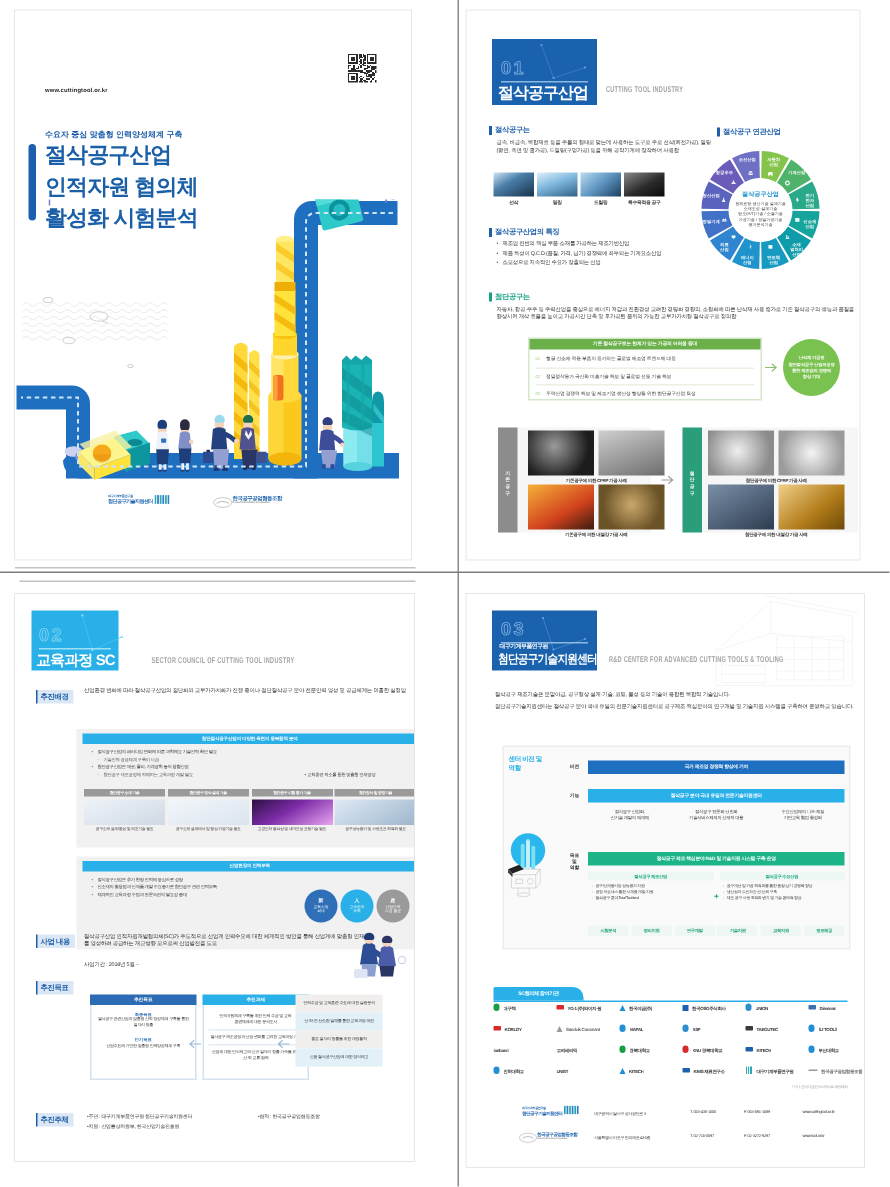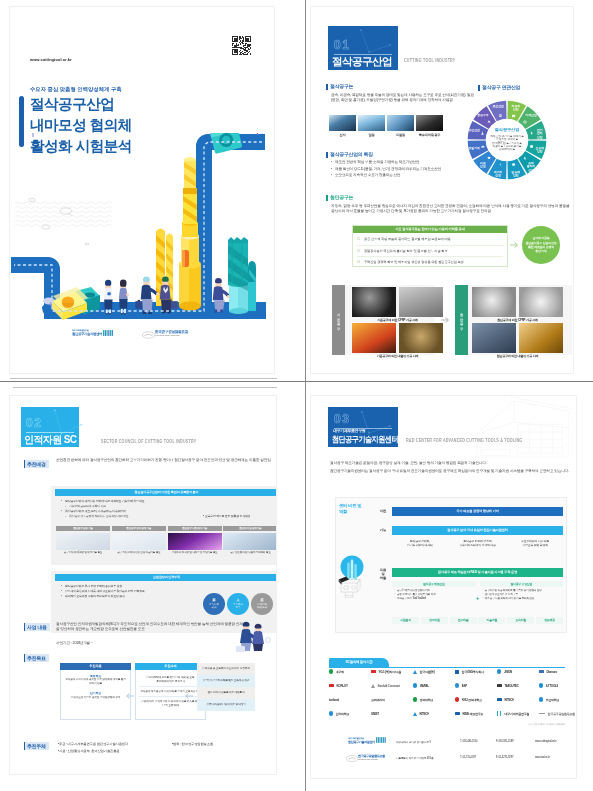--- a/index.html
+++ b/index.html
@@ -286,21 +286,21 @@
           <rect x="8" y="20" width="3" height="1"></rect>
           <rect x="12" y="20" width="3" height="1"></rect>
           <rect x="16" y="20" width="2" height="1"></rect>
           <rect x="20" y="20" width="1" height="1"></rect>
         </g>
       </svg>
     <div class="c-kicker">수요자 중심 맞춤형 인력양성체계 구축</div>
     <div class="c-bar"></div>
     <div class="c-title">
       <div>절삭공구산업</div>
-      <div>내마모성 협의체</div>
+      <div>인적자원 협의체</div>
       <div>활성화 시험분석</div>
     </div>
     <svg class="c-illus" viewBox="0 0 264 190">
       <defs>
         <linearGradient id="gy" x1="0" y1="0" x2="1" y2="0">
           <stop offset="0" stop-color="#fbd227"></stop>
             <stop offset="0.55" stop-color="#ffe04b"></stop>
             <stop offset="1" stop-color="#f7bf16"></stop>
         </linearGradient>
         <linearGradient id="gt" x1="0" y1="0" x2="1" y2="0">
@@ -686,21 +686,21 @@
   <div class="page" id="p3">
     <div class="hdrbox p3hdr">
       <svg class="hdrline" viewBox="0 0 58 40">
         <path d="M28 3 L34 24 M34 24 L52 16" stroke="#4fc3f0" stroke-width="0.45" fill="none"></path>
         <circle cx="28" cy="3" r="0.7" fill="#8fe0f8"></circle>
           <circle cx="34" cy="24" r="0.7" fill="#8fe0f8"></circle>
           <circle cx="52" cy="16" r="0.7" fill="#8fe0f8"></circle>
       </svg>
       <div class="hdr-num outline3">02</div>
       <div class="hdr-rule r3"></div>
-      <div class="hdr-kr">인적자원 SC</div>
+      <div class="hdr-kr">교육과정 SC</div>
     </div>
     <div class="hdr-en" style="left:91px;top:42px;">SECTOR COUNCIL OF CUTTING TOOL INDUSTRY</div>
 
     <div class="sect lbl" style="left:14px;top:64px;">추진배경</div>
     <div class="body-t" style="left:46px;top:62px;width:220px;">산업환경 변화에 따라 절삭공구산업의 첨단화와 고부가가치화가 진행 중이나 첨단절삭공구 분야 전문인력 양성 및 공급체계는 미흡한 실정임</div>
 
     <div class="cbox" style="left:41px;top:90px;width:231px;height:79px;">
       <div class="cbox-h">첨단절삭공구산업의 다양한 측면의 융복합적 분야</div>
       <ul class="bul b2" style="left:10px;top:13px;width:144px;">
           <li>절삭공구산업의 패러다임 변화에 따른 과학예요 기술인력 확보 필요</li>

